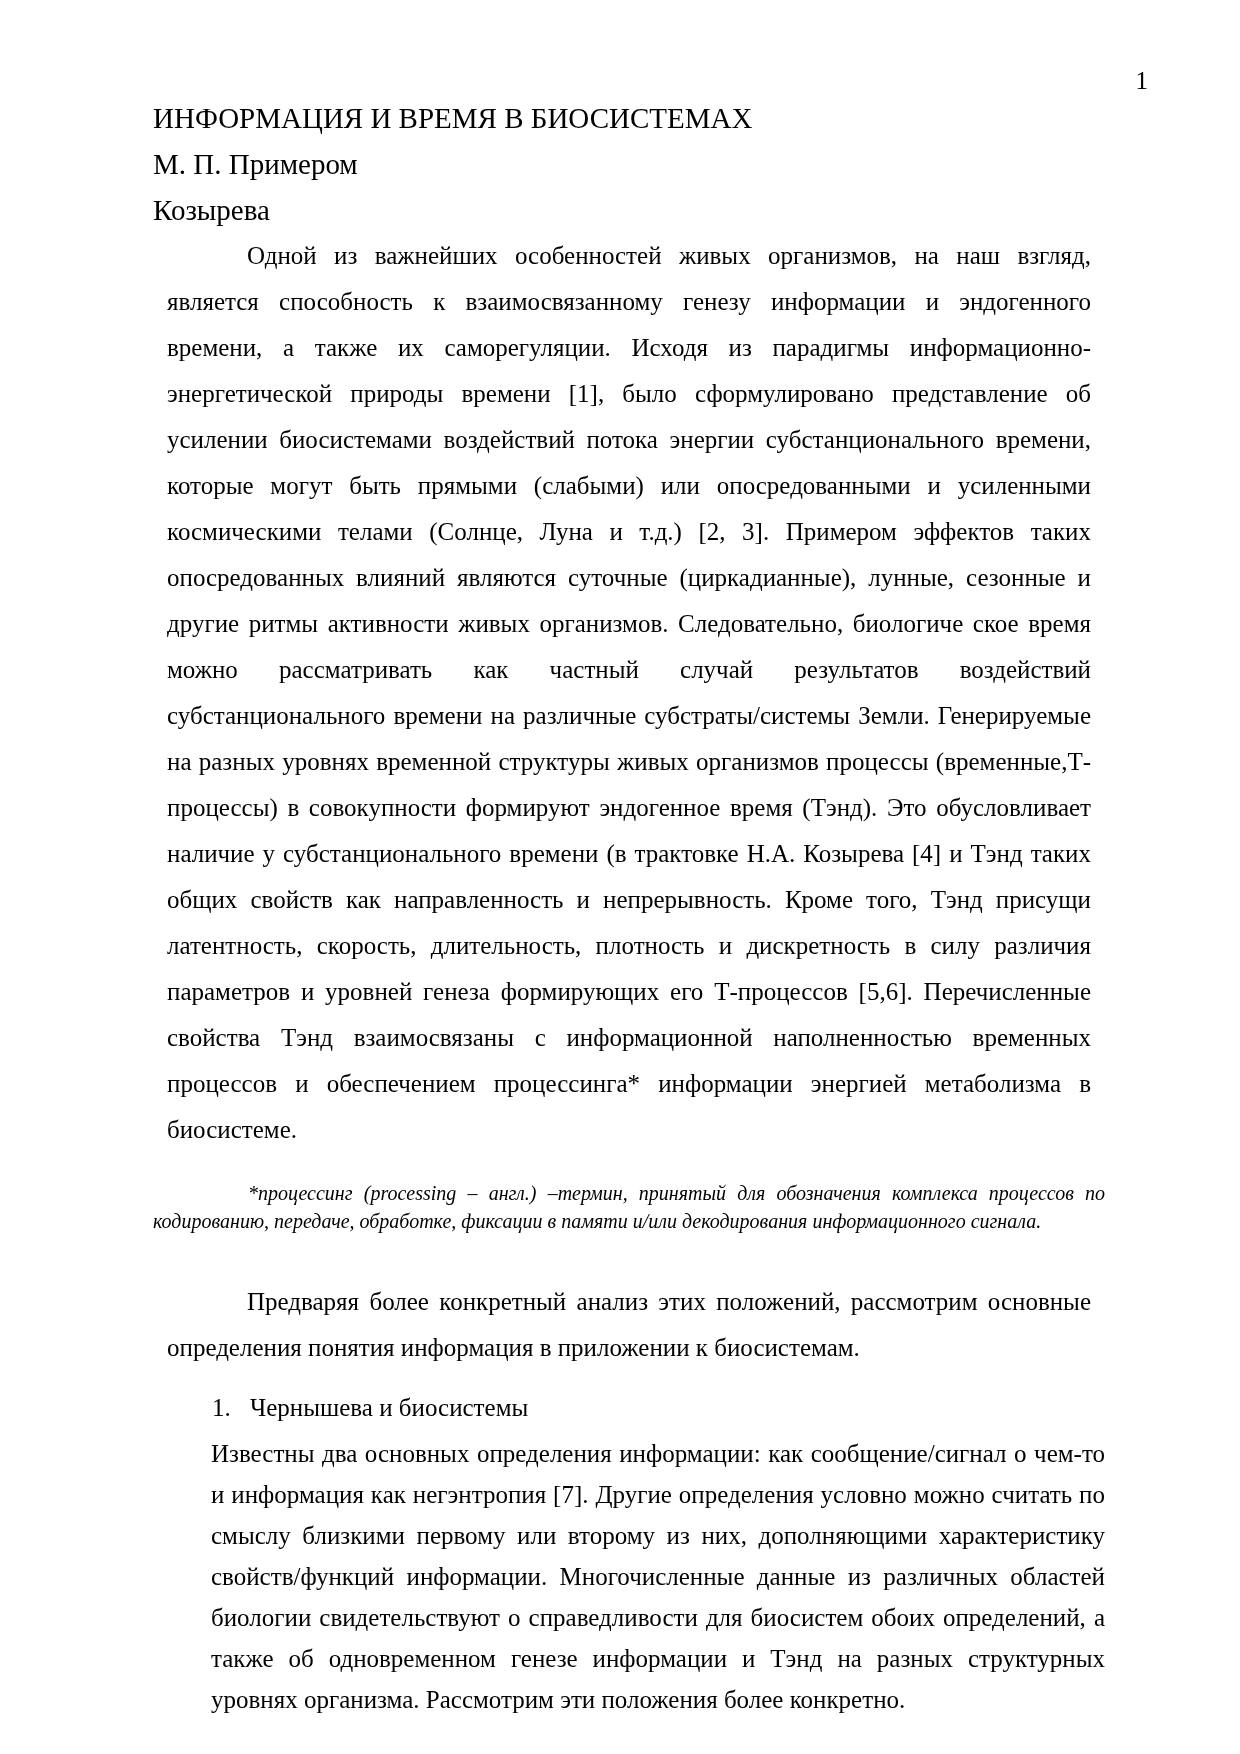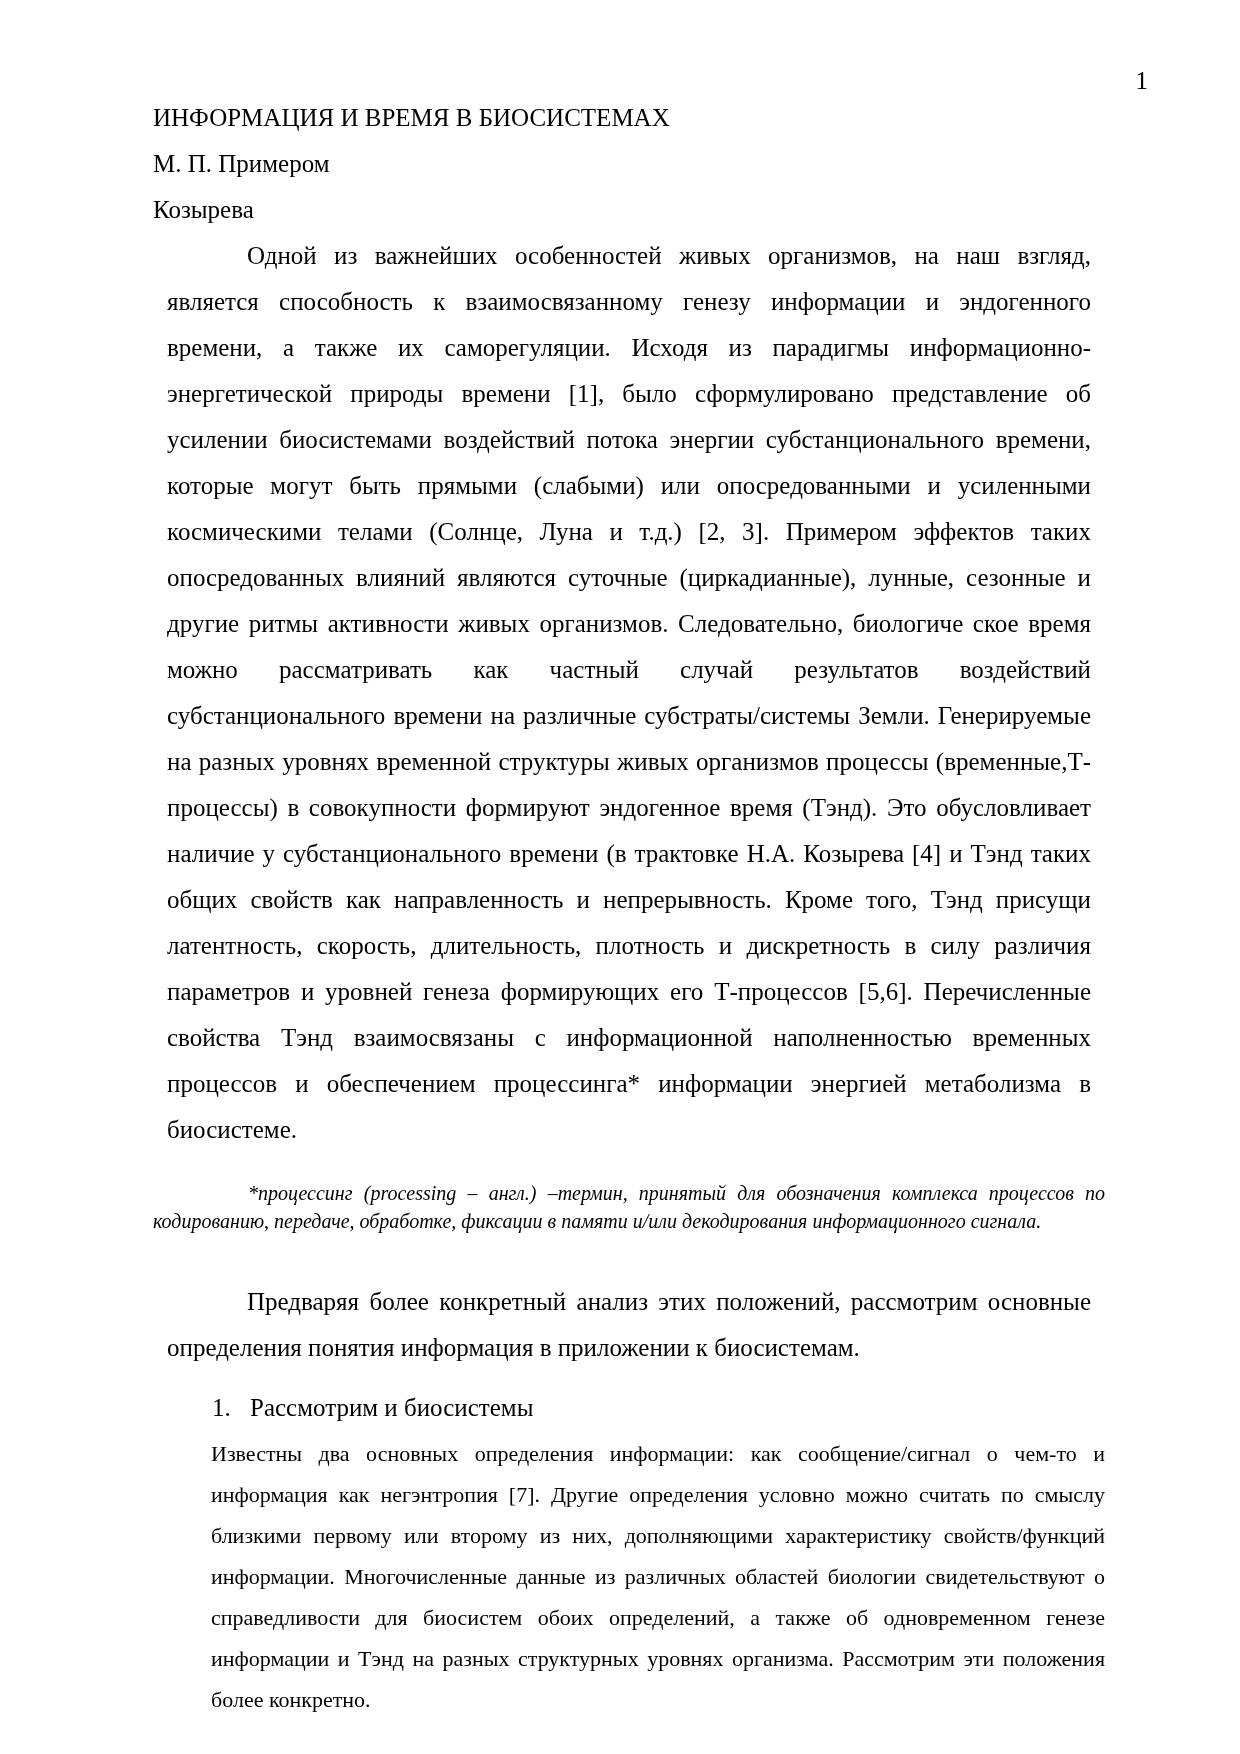--- a/index.html
+++ b/index.html
@@ -23,21 +23,21 @@
     font-size: 25px;
     line-height: 30px;
   }
   .content {
     position: absolute;
     left: 153px;
     top: 95px;
     width: 952px;
   }
   .header-line {
-    font-size: 25px;
+    font-size: 29px;
     line-height: 46px;
     white-space: nowrap;
   }
   .para {
     margin: 14px;
     font-size: 25px;
     line-height: 46px;
     text-align: justify;
     text-indent: 80px;
   }
@@ -61,21 +61,21 @@
     line-height: 46px;
     padding-left: 59px;
     margin-top: 10px;
   }
   .list-item .num {
     width: 38px;
     flex: 0 0 auto;
   }
   .para-definitions {
     margin: 2px 0 0 58px;
-    font-size: 22px;
+    font-size: 25px;
     line-height: 41px;
     text-align: justify;
     text-indent: 0;
   }
 </style>
 </head>
 <body>
 
 <div class="page">
 
@@ -90,19 +90,19 @@
     <div class="header-line">Козырева</div>
 
     <p class="para para-intro">Одной из важнейших особенностей  живых организмов, на наш взгляд,  является способность  к взаимосвязанному генезу информации и эндогенного времени, а также их саморегуляции. Исходя из парадигмы информационно-энергетической природы времени [1],  было сформулировано представление об усилении биосистемами воздействий потока энергии субстанционального времени, которые могут быть прямыми (слабыми) или опосредованными и усиленными космическими телами (Солнце, Луна и т.д.) [2, 3]. Примером эффектов таких опосредованных влияний являются суточные (циркадианные), лунные, сезонные и другие ритмы активности живых организмов. Следовательно, биологиче ское время  можно рассматривать как частный случай результатов воздействий субстанционального времени на различные субстраты/системы Земли. Генерируемые  на разных уровнях временной структуры  живых организмов процессы (временные,Т-процессы) в совокупности формируют эндогенное время (Тэнд). Это обусловливает наличие у субстанционального времени (в трактовке Н.А. Козырева [4] и Тэнд таких общих свойств как  направленность и непрерывность. Кроме того, Тэнд присущи латентность, скорость, длительность, плотность и дискретность в силу различия параметров и уровней генеза формирующих его Т-процессов [5,6]. Перечисленные свойства Тэнд взаимосвязаны с информационной наполненностью временных процессов и обеспечением процессинга* информации энергией метаболизма в биосистеме.</p>
 
     <p class="footnote">*процессинг (processing – англ.) –термин, принятый для обозначения комплекса процессов по кодированию, передаче, обработке, фиксации в памяти и/или декодирования информационного сигнала.</p>
 
     <p class="para para-transition">Предваряя более конкретный анализ этих положений, рассмотрим основные определения понятия информация в приложении к биосистемам.</p>
 
     <div class="list-item">
       <span class="num">1.</span>
-      <span>Рассмотрим и биосистемы</span>
+      <span>Чернышева и биосистемы</span>
     </div>
 
     <p class="para-definitions">Известны два основных определения информации: как сообщение/сигнал о чем-то и информация как негэнтропия [7]. Другие определения условно можно считать по смыслу близкими первому или второму из них, дополняющими характеристику свойств/функций информации. Многочисленные данные из различных  областей биологии свидетельствуют о справедливости для биосистем обоих определений, а также об одновременном генезе информации и Тэнд на разных структурных уровнях организма. Рассмотрим эти положения более конкретно.</p>
 
   </div>
 </div>
 
 </body></html>

